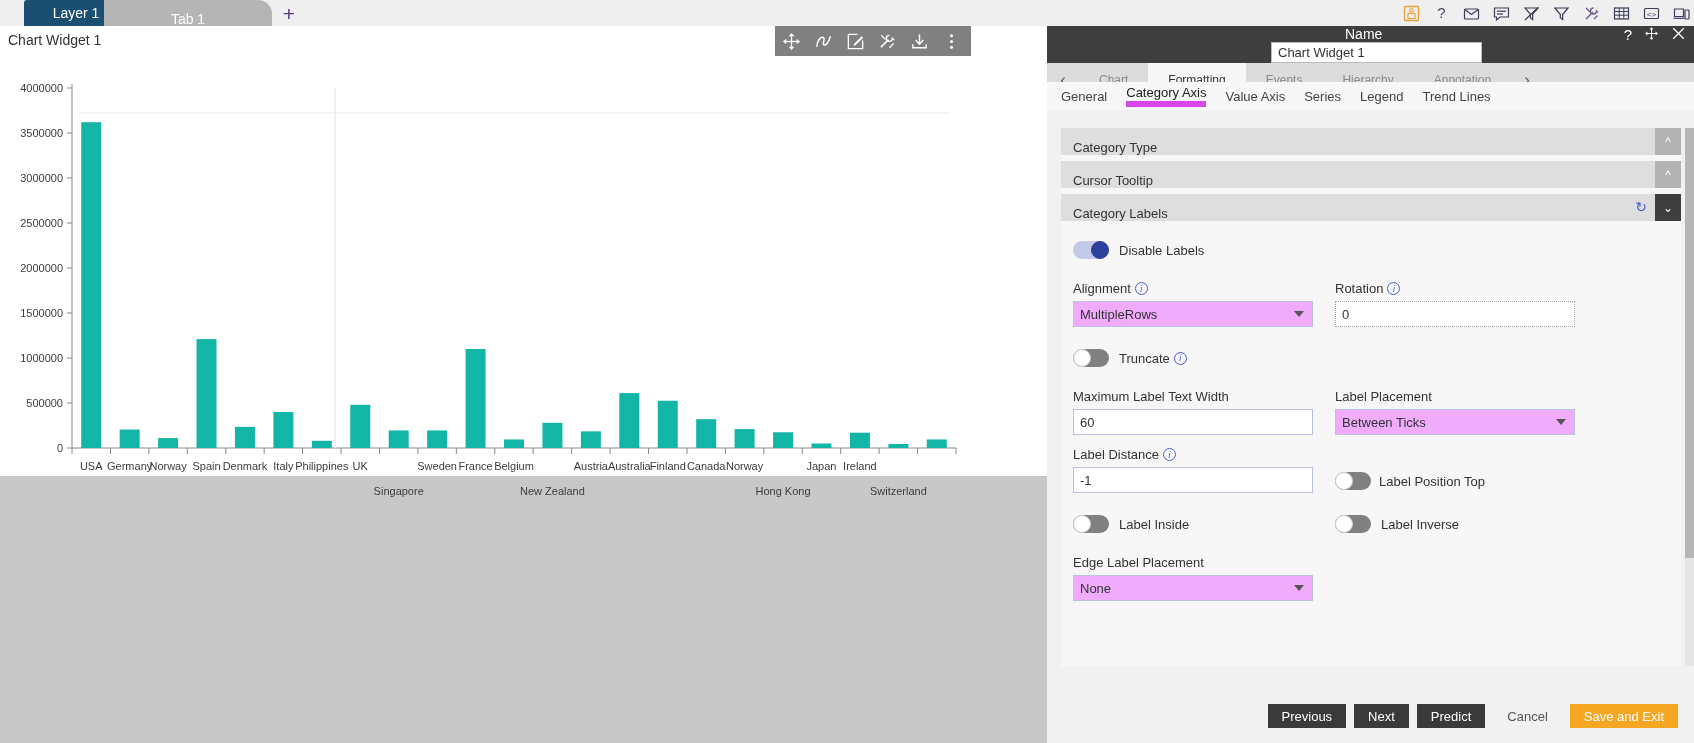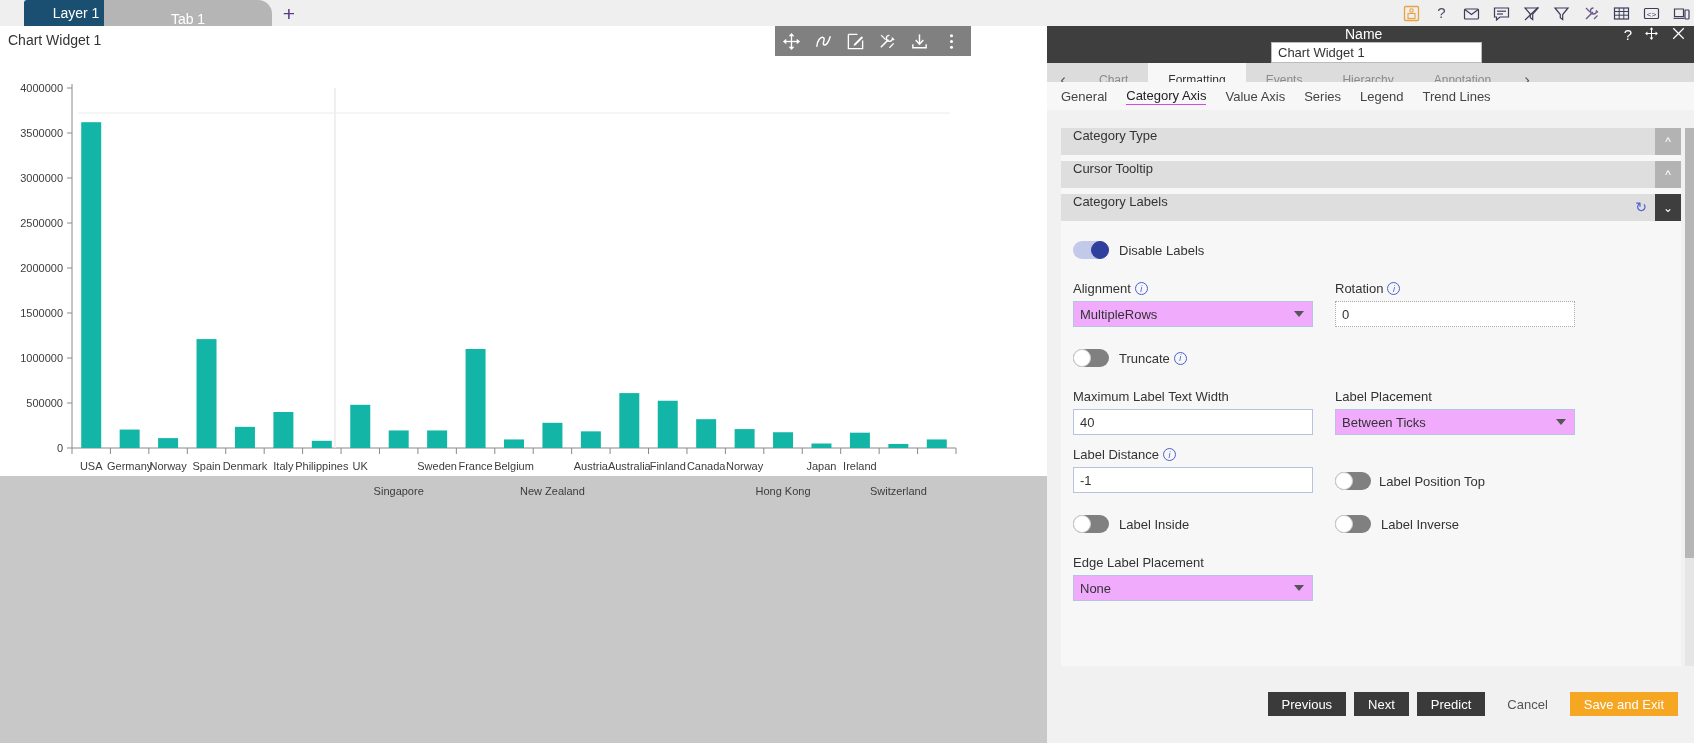--- a/index.html
+++ b/index.html
@@ -85,28 +85,28 @@
     font-size:12px; color:#8a8a8a; padding:0 20px; white-space:nowrap;
   }
   #panel-tabs .ptab.active { background:#f7f7f7; color:#333; }
   #panel-tabs .arrow { width:32px; display:flex; align-items:center; justify-content:center; color:#5a5a5a; font-size:17px; }
 
   #panel-subtabs {
     position:absolute; left:0; top:56px; width:647px; height:28px;
     background:#f7f7f7; display:flex; align-items:center; padding-left:14px; gap:19px;
   }
   #panel-subtabs .stab { font-size:13px; color:#444; white-space:nowrap; }
-  #panel-subtabs .stab.active { color:#222; border-bottom:1px solid #d946ef; padding-bottom:1px; }
+  #panel-subtabs .stab.active { color:#222; border-bottom:6px solid #d946ef; padding-bottom:1px; }
 
   #panel-body {
     position:absolute; left:14px; top:102px; width:620px; height:538px;
     background:#f7f7f7; overflow:hidden;
   }
   .acc-head {
-    height:27px; background:#dedede; display:flex; align-items:flex-start;
+    height:27px; background:#dedede; display:flex; align-items:flex-end;
     margin-bottom:6px; position:relative;
   }
   .acc-head .acc-title { margin-left:12px; font-size:13px; color:#333; }
   .acc-head .acc-toggle {
     position:absolute; right:0; top:0; width:26px; height:27px;
     background:#b3b3b3; color:#ffffff; display:flex; align-items:center; justify-content:center;
     font-size:12px;
   }
   .acc-head.sel .acc-toggle { background:#3e3e3e; }
   .acc-head .acc-refresh {
@@ -143,21 +143,21 @@
   .toggle.off { background:#808080; }
   .toggle.off .knob { left:0; }
   .toggle-label { font-size:13px; color:#333; display:flex; align-items:center; gap:4px; }
 
   #panel-scroll {
     position:absolute; right:0px; top:102px; width:9px; height:538px; background:#e6e6e6;
   }
   #panel-scroll .thumb { position:absolute; left:0; top:0; width:9px; height:430px; background:#b6b6b6; }
 
   #panel-footer {
-    position:absolute; left:0; bottom:16px; width:647px; height:46px;
+    position:absolute; left:0; bottom:4px; width:647px; height:46px;
     background:#f1f1f1; display:flex; align-items:center; justify-content:flex-end;
     padding-right:16px; gap:8px;
   }
   .btn { height:24px; padding:0 14px; font-size:13px; display:flex; align-items:center; justify-content:center; }
   .btn.dark { background:#3a3a3a; color:#ffffff; }
   .btn.plain { background:transparent; color:#555; }
   .btn.accent { background:#f5a623; color:#ffffff; }
 
   
   .axis-text { font-family:"Liberation Sans", sans-serif; font-size:11px; fill:#3c3c3c; }
@@ -514,21 +514,21 @@
         <div class="toggle-label">
           <span>Truncate</span>
           <span class="infoi">i</span>
         </div>
       </div>
 
       <div class="row" style="margin-bottom:12px;">
         <div class="fieldcol">
           <div class="flabel">Maximum Label Text Width</div>
           <div class="textinput">
-            <span>40</span>
+            <span>60</span>
           </div>
         </div>
         <div class="fieldcol">
           <div class="flabel">Label Placement</div>
           <div class="select">
             <span>Between Ticks</span>
             <span class="caret"></span>
           </div>
         </div>
       </div>

